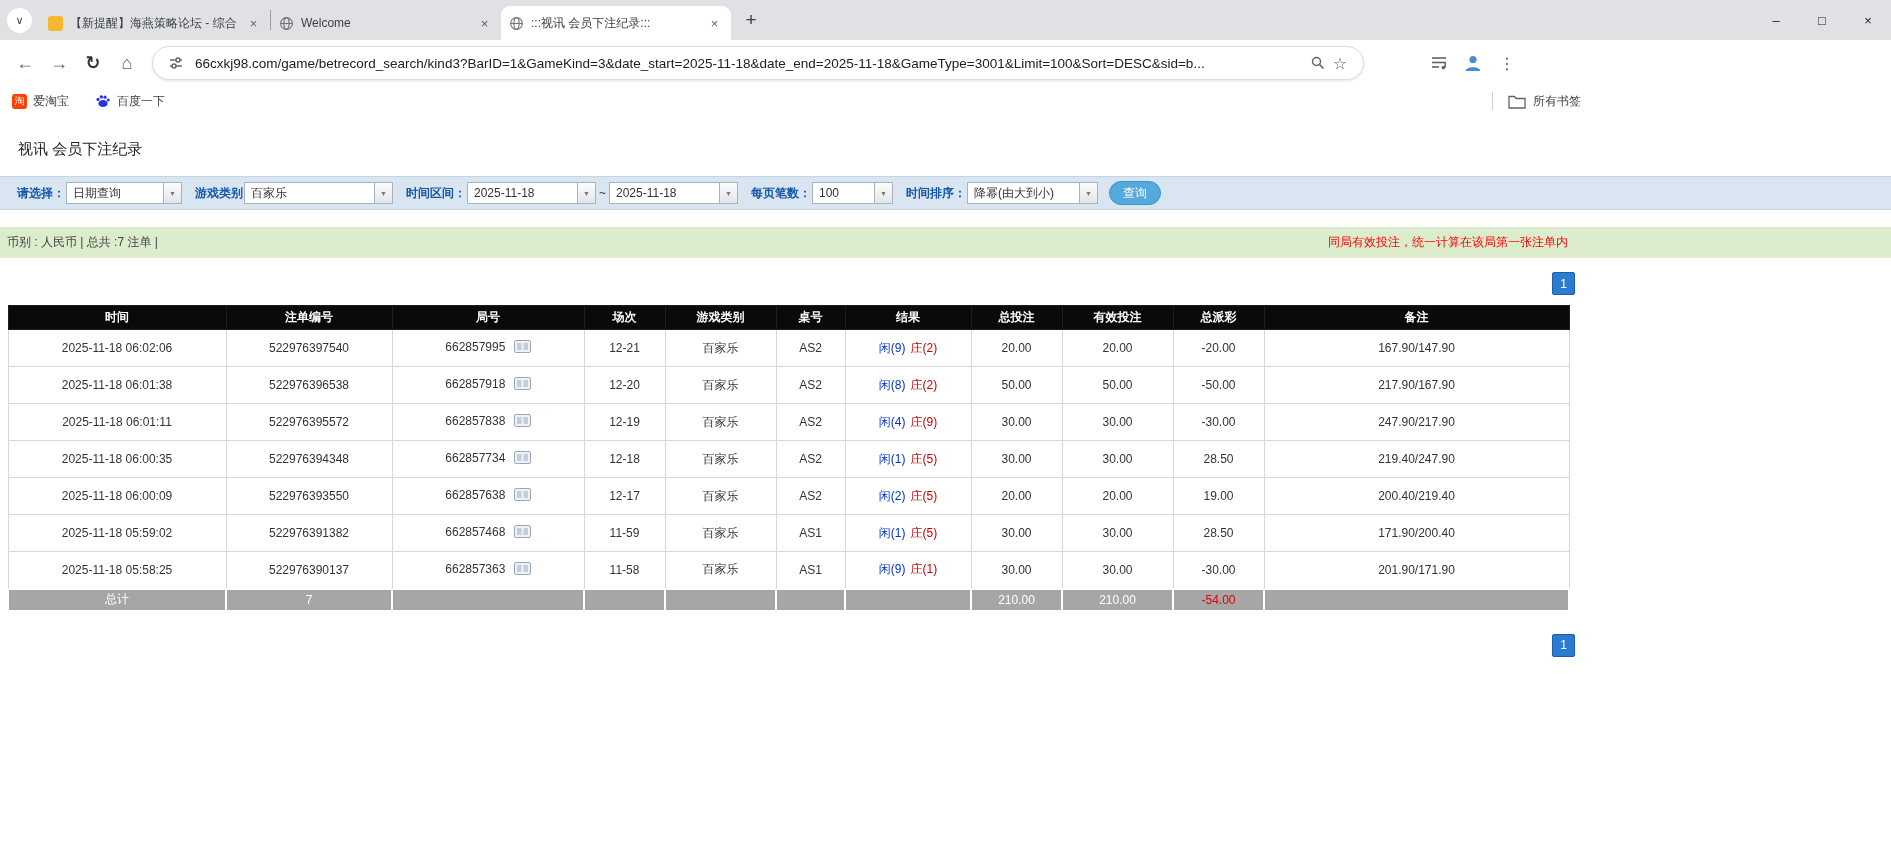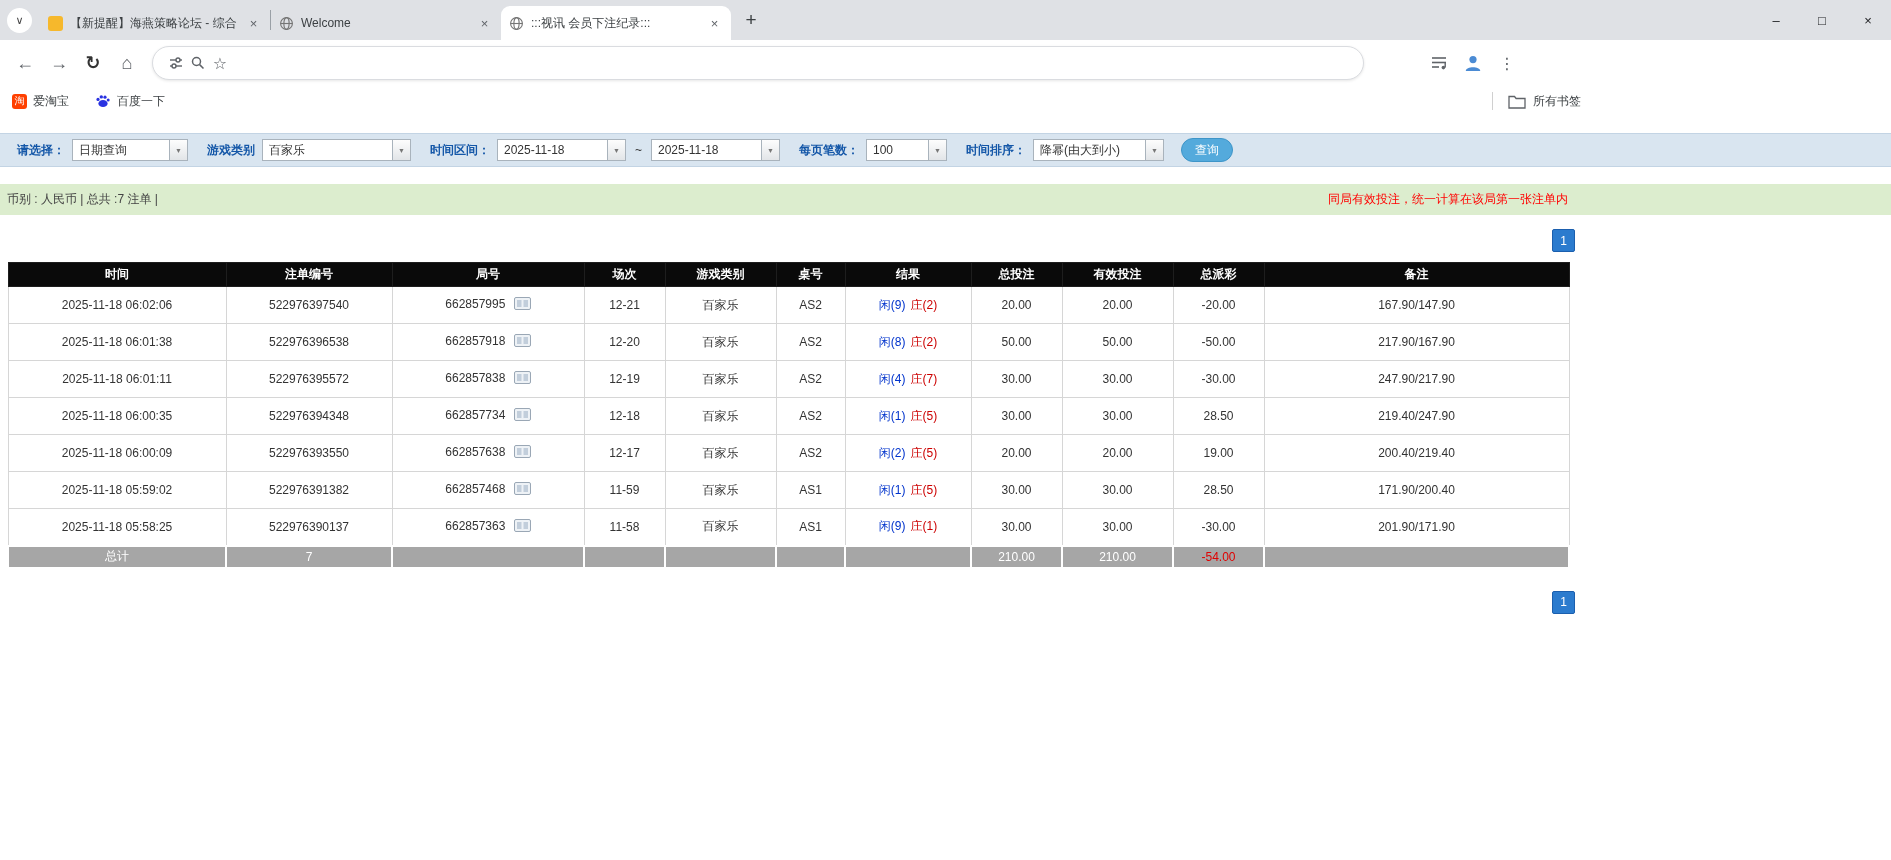--- a/index.html
+++ b/index.html
@@ -50,21 +50,21 @@
   .bm-icon-taobao { width:15px; height:15px; background:#ff4000; color:#fff; border-radius:3px;
     font-size:10px; display:flex; align-items:center; justify-content:center; }
   .bm-right { position:absolute; left:1492px; top:0; height:30px; display:flex; align-items:center; gap:7px; }
   .bm-divider { width:1px; height:18px; background:#d0d0d0; margin-right:8px; }
 
   
   .page-title { margin:24px 0 0 18px; font-size:15px; color:#222; }
 
   .filterbar { margin-top:17px; height:34px; background:#d9e5f0;
     border-top:1px solid #c3d4e4; border-bottom:1px solid #c3d4e4;
-    display:flex; align-items:center; padding-left:17px; gap:7px; font-size:12px; }
+    display:flex; align-items:center; padding-left:17px; gap:1px; font-size:12px; }
   .flabel { color:#1457a8; font-weight:bold; white-space:nowrap; }
   .combo { display:flex; height:22px; }
   .combo .val { background:#fff; border:1px solid #a9b3bc; border-right:none;
     padding:0 6px; font-size:12px; display:flex; align-items:center; color:#333; white-space:nowrap; }
   .combo .arrow { width:19px; border:1px solid #a9b3bc;
     background:linear-gradient(#fdfdfd,#e2e5e8); display:flex; align-items:center;
     justify-content:center; color:#777; font-size:7px; cursor:pointer; }
   .tilde { color:#333; margin:0 2px; }
   .btn-search { height:24px; padding:0 13px; margin-left:10px; background:#54aadc;
     border:1px solid #3e95c8; border-radius:12px; color:#fff; font-size:12px; cursor:pointer; }
@@ -157,20 +157,21 @@
       <span class="ab-icon">
         <svg width="16" height="16" viewBox="0 0 16 16">
             <g stroke="#5f6368" stroke-width="1.4" fill="#fff">
               <line x1="2" y1="5" x2="14" y2="5"></line>
               <circle cx="10" cy="5" r="2"></circle>
               <line x1="2" y1="11" x2="14" y2="11"></line>
               <circle cx="6" cy="11" r="2"></circle>
             </g>
           </svg>
       </span>
+      <span class="url">66cxkj98.com/game/betrecord_search/kind3?BarID=1&amp;GameKind=3&amp;date_start=2025-11-18&amp;date_end=2025-11-18&amp;GameType=3001&amp;Limit=100&amp;Sort=DESC&amp;sid=b...</span>
       <span class="ab-icon">
         <svg width="16" height="16" viewBox="0 0 16 16">
             <g fill="none" stroke="#5f6368" stroke-width="1.5">
               <circle cx="6.5" cy="6.5" r="4"></circle>
               <line x1="9.6" y1="9.6" x2="13.5" y2="13.5"></line>
             </g>
           </svg>
       </span>
       <span class="ab-icon">☆</span>
     </div>
@@ -219,20 +220,21 @@
       <span>
         <svg width="18" height="15" viewBox="0 0 18 15">
             <path d="M1,2.5 h5.5 l1.6,2 H17 v9.5 H1 z" fill="none" stroke="#5f6368" stroke-width="1.3"></path>
           </svg>
       </span>
       <span>所有书签</span>
     </div>
   </div>
 
   <div class="page">
+    <div class="page-title">视讯 会员下注纪录</div>
 
     <div class="filterbar">
       <span class="flabel">请选择：</span>
       <span class="combo">
         <span class="val" style="width:97px">日期查询</span>
         <span class="arrow">▼</span>
       </span>
 
       <span class="flabel" style="margin-left:12px">游戏类别</span>
       <span class="combo">
@@ -365,21 +367,21 @@
                   <rect x="0.5" y="0.5" width="16" height="12" rx="1.5" fill="#eef2f6" stroke="#9aa7b5"></rect>
                   <rect x="3" y="3" width="4.5" height="7" fill="#c2cedb"></rect>
                   <rect x="9.5" y="3" width="4.5" height="7" fill="#c2cedb"></rect>
                 </svg>
       </span>
     </td>
     <td>12-19</td>
     <td>百家乐</td>
     <td>AS2</td>
     <td>
-      <span class="res-player">闲(4)</span><span class="res-banker">庄(7)</span>
+      <span class="res-player">闲(4)</span><span class="res-banker">庄(9)</span>
     </td>
     <td class="link-blue">30.00</td>
     <td>30.00</td>
     <td class="payout neg">-30.00</td>
     <td>247.90/217.90</td>
   </tr>
           <tr>
     <td>2025-11-18 06:00:35</td>
     <td>522976394348</td>
     <td>

